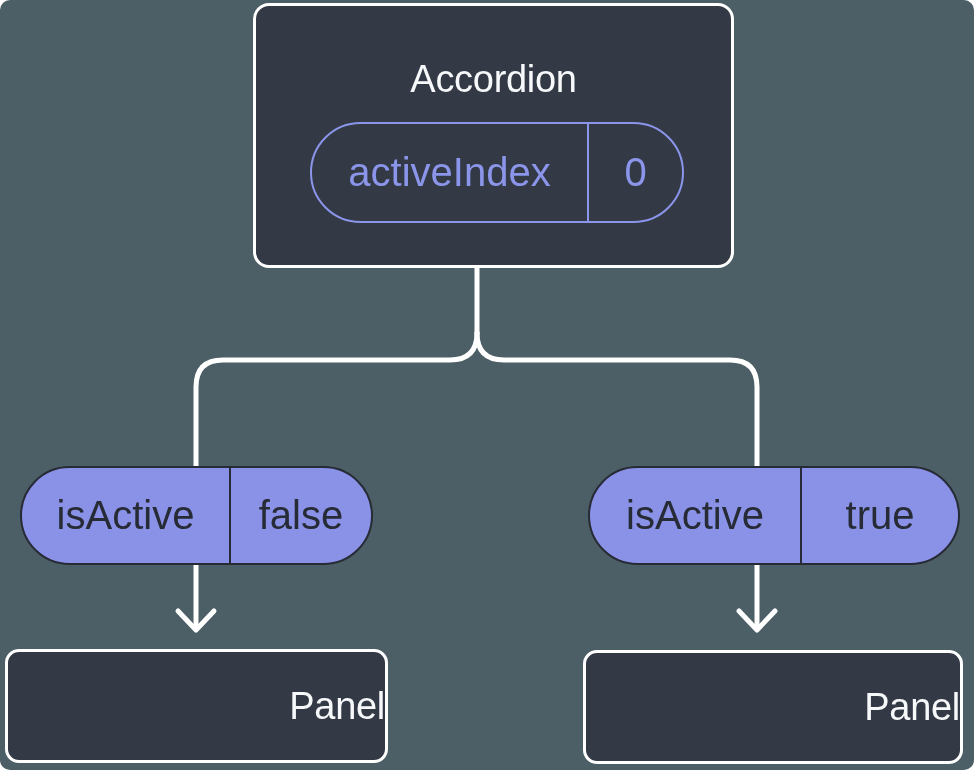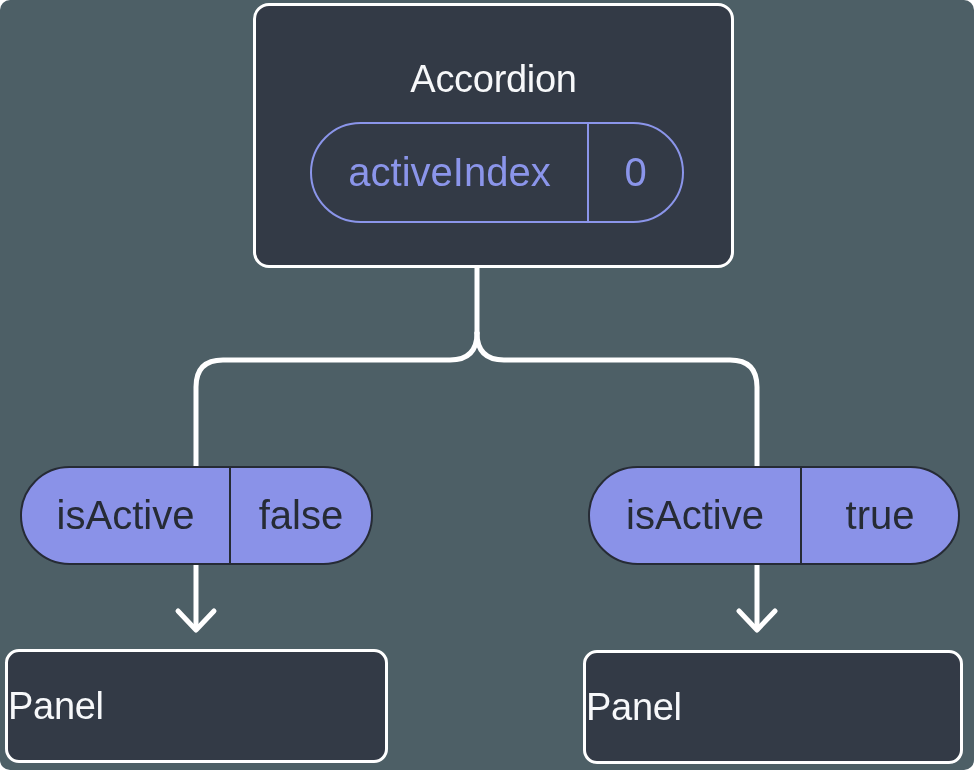--- a/index.html
+++ b/index.html
@@ -85,21 +85,21 @@
   }
   .prop-pill .cell-label{border-right:2.5px solid var(--pill-border);box-sizing:border-box;}
   .prop-pill-left{left:20px;top:466px;width:353px;}
   .prop-pill-left .cell-label{width:209px;}
   .prop-pill-left .cell-value{flex:1;}
   .prop-pill-right{left:588px;top:466px;width:372px;}
   .prop-pill-right .cell-label{width:212px;}
   .prop-pill-right .cell-value{flex:1;}
   .node-panel{
     border-radius:14px;
-    display:flex;align-items:center;justify-content:flex-start;
+    display:flex;align-items:center;justify-content:flex-end;
   }
   .node-panel .panel-title{
     font-size:38px;font-weight:500;
     color:var(--node-text);
     letter-spacing:-0.3px;
   }
   .node-panel-left{left:5px;top:649px;width:383px;height:114px;}
   .node-panel-right{left:583px;top:650px;width:380px;height:114px;}
 </style>
 </head>

